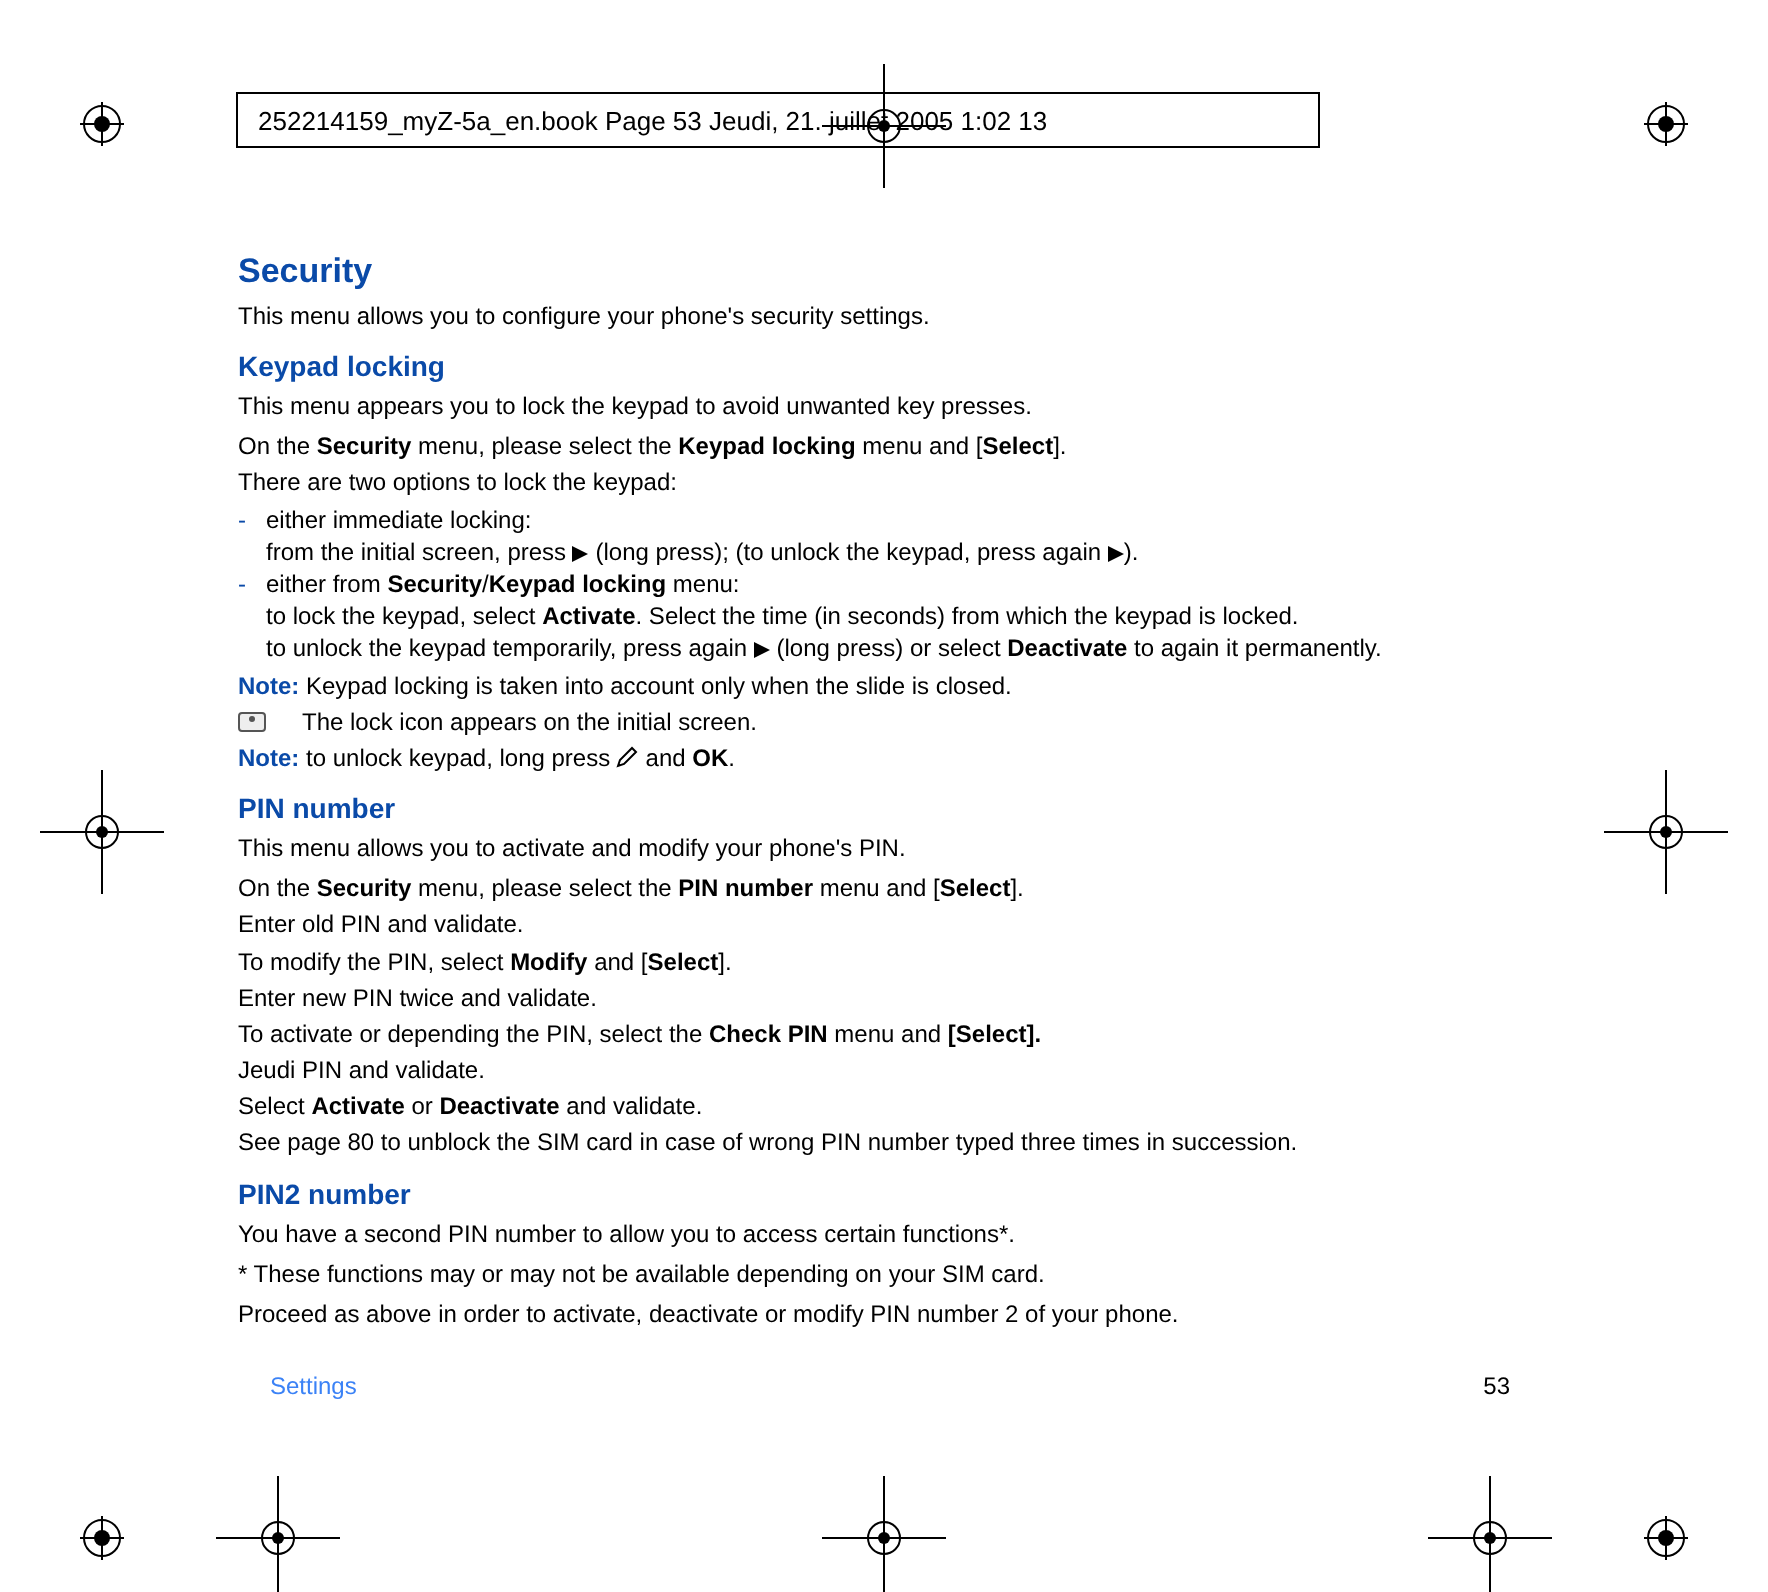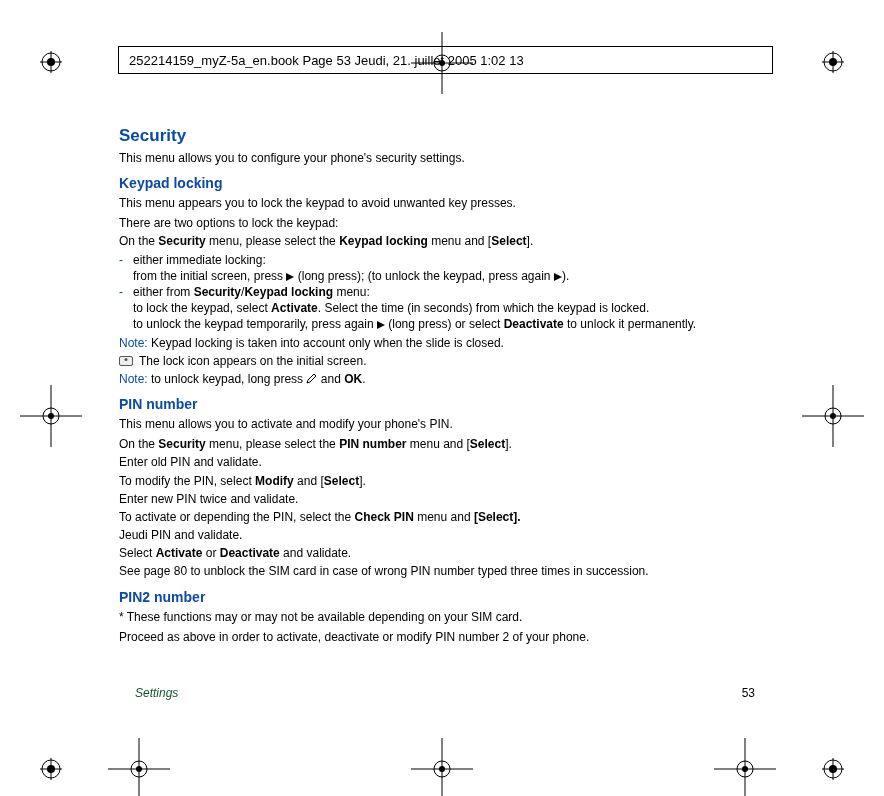--- a/index.html
+++ b/index.html
@@ -9,21 +9,21 @@
   
   .reg { position: absolute; width: 22px; height: 22px; }
   .reg svg { display: block; }
   .cross { position: absolute; width: 62px; height: 62px; }
   .cross svg { display: block; }
 
   
   .header-box {
     position: absolute;
     left: 118px; top: 46px;
-    width: 655px;
+    width: 542px;
     height: 28px;
     border: 1px solid #000;
     display: flex;
     align-items: center;
     padding: 0 10px;
     font-size: 13px;
   }
 
   
   .page {
@@ -35,39 +35,39 @@
     line-height: 1.35;
   }
   .h1 { color: #0a4aa8; font-weight: bold; font-size: 17px; margin-bottom: 2px; }
   .h2 { color: #0a4aa8; font-weight: bold; font-size: 14px; margin-top: 8px; margin-bottom: 2px; }
   .intro { margin-bottom: 4px; }
   .para { margin-top: 2px; }
   .list { margin-top: 2px; }
   .li { display: flex; }
   .li .dash { color: #0a4aa8; width: 14px; flex: none; }
   .li .body { flex: 1; }
-  .note-label { color: #0a4aa8; font-weight: normal; }
+  .note-label { color: #0a4aa8; font-weight: bold; }
   .bold { font-weight: bold; }
-  .row-icon { display: flex; align-items: center; gap: 6px; margin-top: 2px; }
+  .row-icon { display: flex; align-items: center; gap: 18px; margin-top: 2px; }
   .lock-icon { width: 14px; height: 10px; border: 1px solid #555; border-radius: 2px; position: relative; display:inline-block; background:#eee;}
   .lock-icon::before { content:""; position:absolute; left:50%; top:1px; transform:translateX(-50%); width:3px; height:3px; border-radius:50%; background:#555; }
   .pencil { display:inline-block; width:11px; height:11px; vertical-align:-1px; }
 
   .arrow { display:inline-block; width:0; height:0; border-top:4px solid transparent; border-bottom:4px solid transparent; border-left:8px solid #000; vertical-align: -1px; }
 
   .footer {
     position: absolute;
     left: 135px;
     top: 686px;
     width: 620px;
     display: flex;
     justify-content: space-between;
     font-size: 12px;
   }
-  .footer .section { color: #14532d; font-style: italic; }
+  .footer .section { color: #3b82f6; }
 
 </style>
 </head>
 <body>
 
 <div class="reg" style="left:40px; top:51px">
   <svg width="22" height="22">
       <circle cx="11" cy="11" r="9" fill="none" stroke="#000"></circle>
       <circle cx="11" cy="11" r="4" fill="#000"></circle>
       <line x1="0" y1="11" x2="22" y2="11" stroke="#000"></line>
@@ -153,25 +153,25 @@
 </div>
 
 <div class="page">
 
   <div class="h1">Security</div>
   <div class="intro">This menu allows you to configure your phone's security settings.</div>
 
   <div class="h2">Keypad locking</div>
   <div class="intro">This menu appears you to lock the keypad to avoid unwanted key presses.</div>
 
+  <div class="para">
+    <span>On the </span><span class="bold">Security</span><span> menu, please select the </span><span class="bold">Keypad locking</span><span> menu and [</span><span class="bold">Select</span><span>].</span>
+  </div>
+
   <div class="para">There are two options to lock the keypad:</div>
-
-  <div class="para">
-    <span>On the </span><span class="bold">Security</span><span> menu, please select the </span><span class="bold">Keypad locking</span><span> menu and [</span><span class="bold">Select</span><span>].</span>
-  </div>
 
   <div class="list">
     <div class="li">
       <div class="dash">-</div>
       <div class="body">
         <div>either immediate locking:</div>
         <div>
           <span>from the initial screen, press </span><span class="arrow"></span><span> (long press); (to unlock the keypad, press again </span><span class="arrow"></span><span>).</span>
         </div>
       </div>
@@ -179,21 +179,21 @@
     <div class="li">
       <div class="dash">-</div>
       <div class="body">
         <div>
           <span>either from </span><span class="bold">Security</span><span>/</span><span class="bold">Keypad locking</span><span> menu:</span>
         </div>
         <div>
           <span>to lock the keypad, select </span><span class="bold">Activate</span><span>. Select the time (in seconds) from which the keypad is locked.</span>
         </div>
         <div>
-          <span>to unlock the keypad temporarily, press again </span><span class="arrow"></span><span> (long press) or select </span><span class="bold">Deactivate</span><span> to unlock it permanently.</span>
+          <span>to unlock the keypad temporarily, press again </span><span class="arrow"></span><span> (long press) or select </span><span class="bold">Deactivate</span><span> to again it permanently.</span>
         </div>
       </div>
     </div>
   </div>
 
   <div class="para">
     <span class="note-label">Note:</span><span> Keypad locking is taken into account only when the slide is closed.</span>
   </div>
 
   <div class="row-icon">
@@ -220,20 +220,21 @@
   <div class="para">
     <span>To activate or depending the PIN, select the </span><span class="bold">Check PIN</span><span> menu and </span><span class="bold">[Select].</span>
   </div>
   <div class="para">Jeudi PIN and validate.</div>
   <div class="para">
     <span>Select </span><span class="bold">Activate</span><span> or </span><span class="bold">Deactivate</span><span> and validate.</span>
   </div>
   <div class="para">See page 80 to unblock the SIM card in case of wrong PIN number typed three times in succession.</div>
 
   <div class="h2">PIN2 number</div>
+  <div class="intro">You have a second PIN number to allow you to access certain functions*.</div>
   <div class="intro">* These functions may or may not be available depending on your SIM card.</div>
   <div class="para">Proceed as above in order to activate, deactivate or modify PIN number 2 of your phone.</div>
 
 </div>
 
 <div class="footer">
   <span class="section">Settings</span>
   <span>53</span>
 </div>
 

